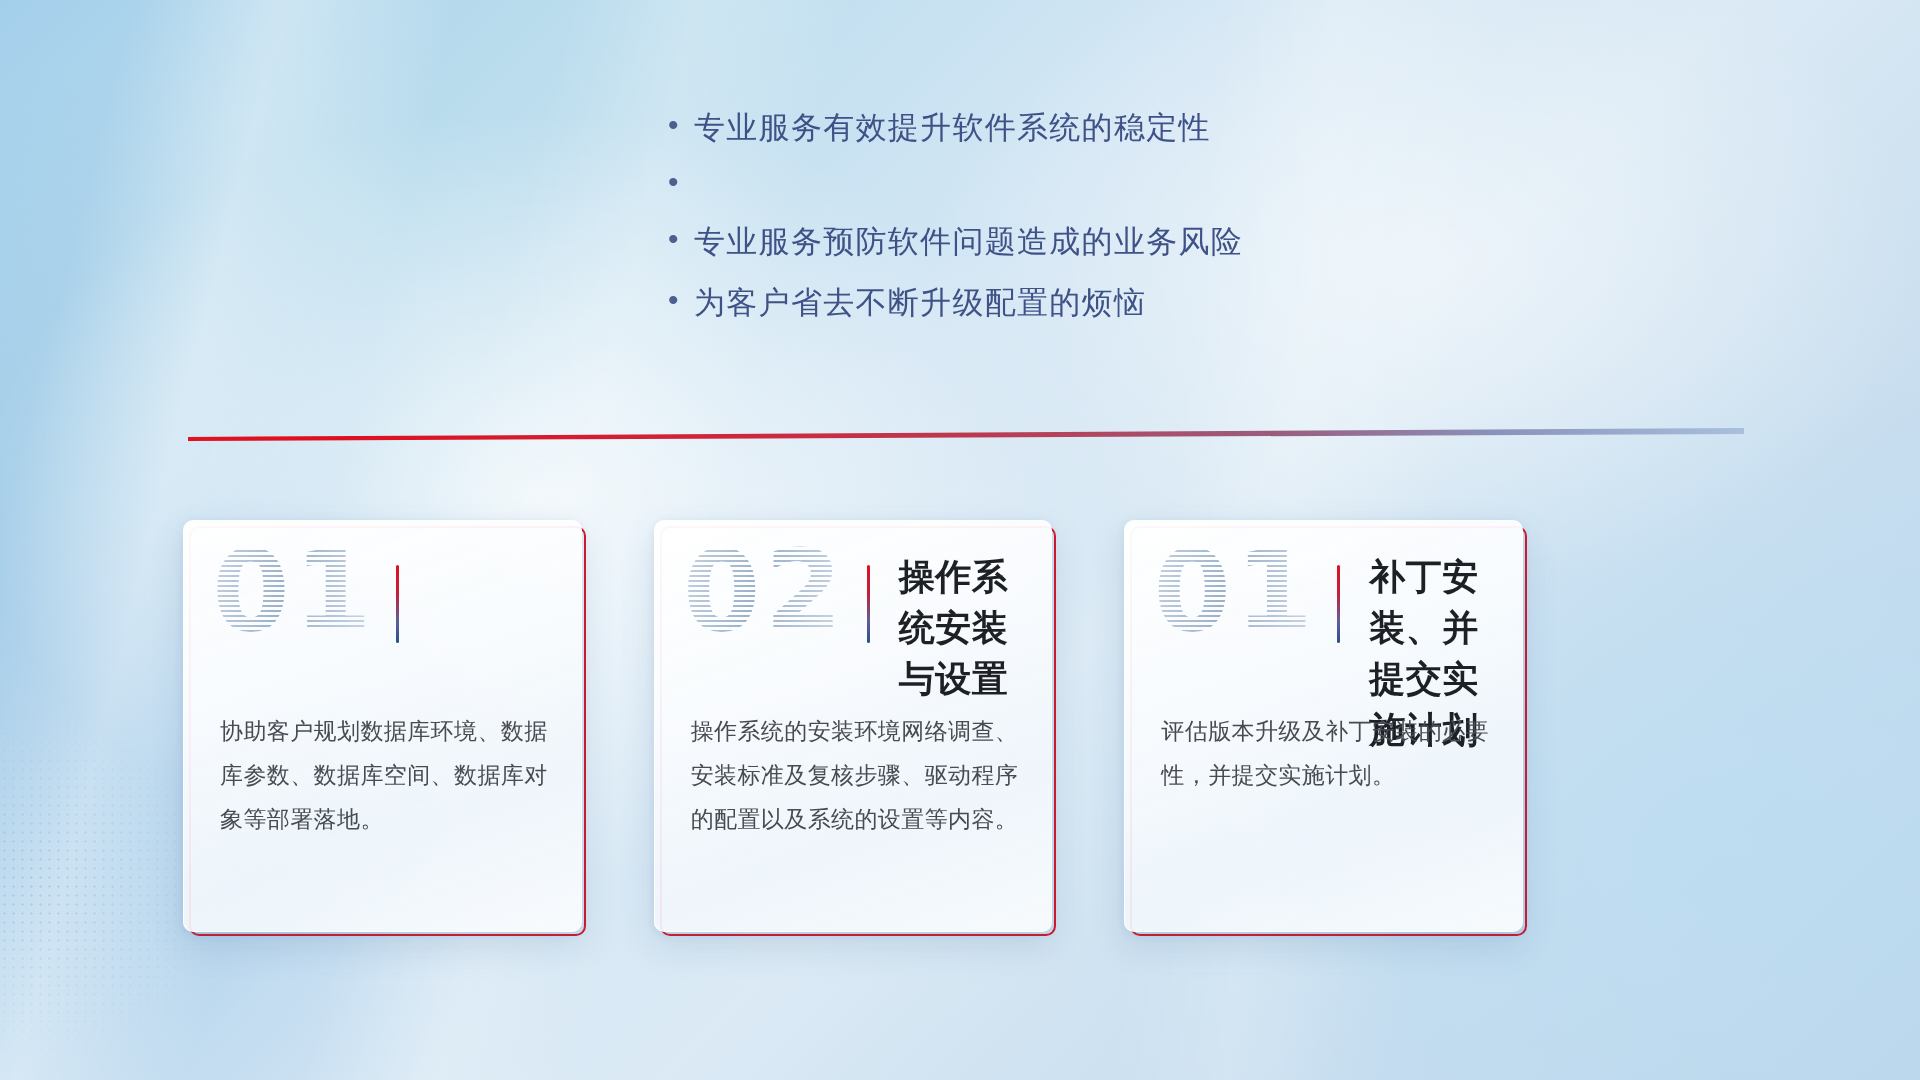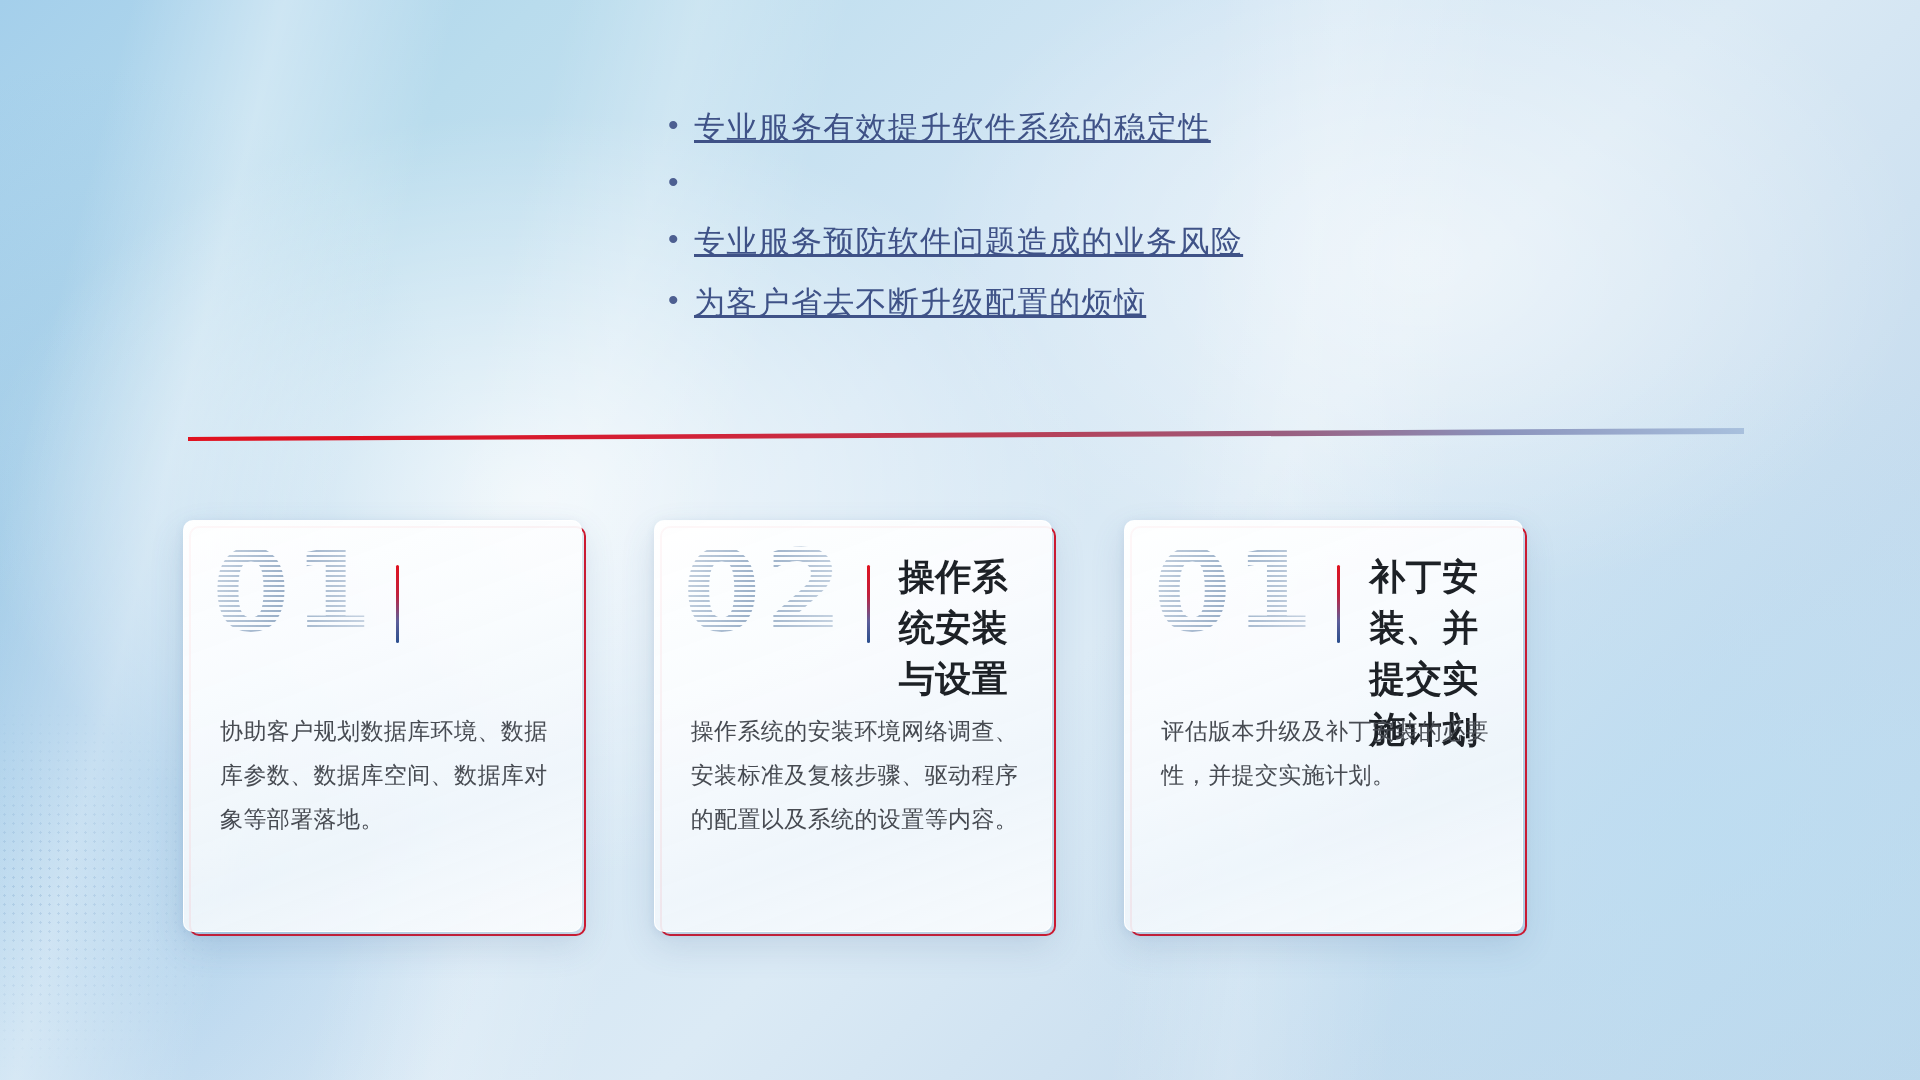--- a/index.html
+++ b/index.html
@@ -42,21 +42,21 @@
     position:absolute; left:668px; top:108px; z-index:5;
     display:flex; flex-direction:column; gap:22px;
   }
   .bullet-row{ display:flex; align-items:baseline; }
   .bullet-dot{
     width:26px; flex:0 0 26px; color:#4d5f91; font-size:30px; line-height:1;
     transform:translateY(-3px);
   }
   .bullet-text{
     font-size:31px; letter-spacing:1.3px; color:#3f5287; font-weight:500;
-    line-height:1.28; white-space:nowrap;text-decoration:underline;
+    line-height:1.28; white-space:nowrap;
   }
 
   
   .divider-wrap{ position:absolute; left:188px; top:424px; width:1556px; height:20px; z-index:4; }
   .divider-wrap svg{ display:block; width:100%; height:100%; }
 
   
   .cards{
     position:absolute; left:183px; top:520px; width:1340px; height:412px;
     display:flex; gap:72px; z-index:6;

